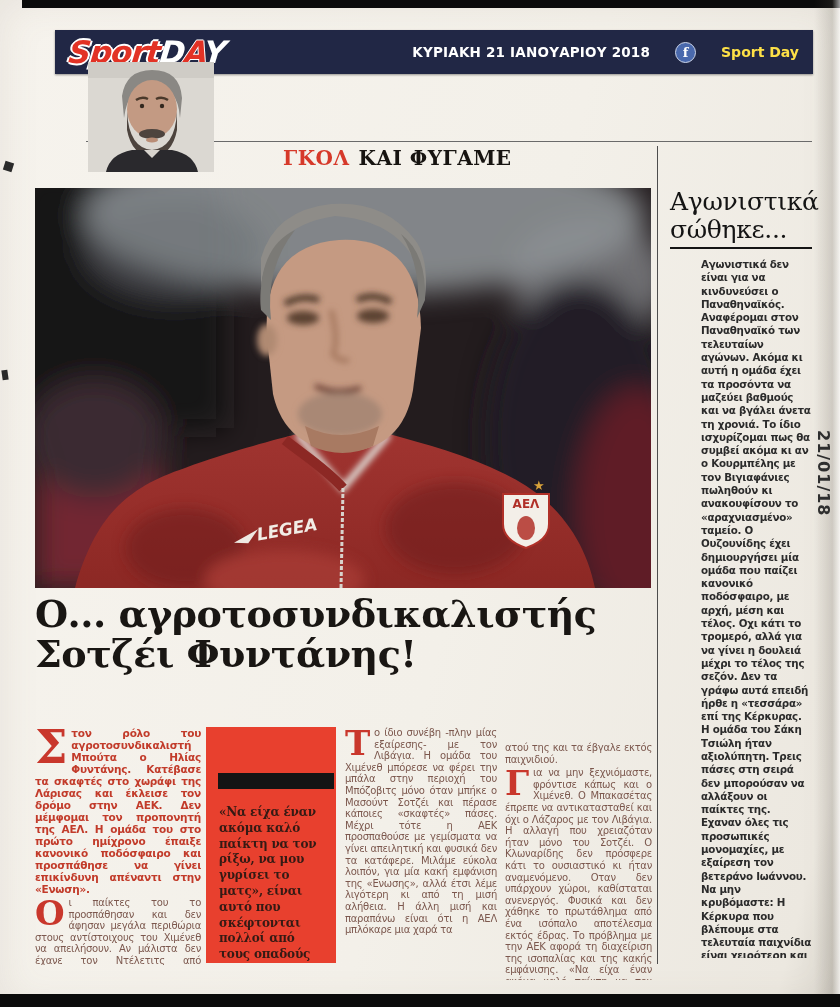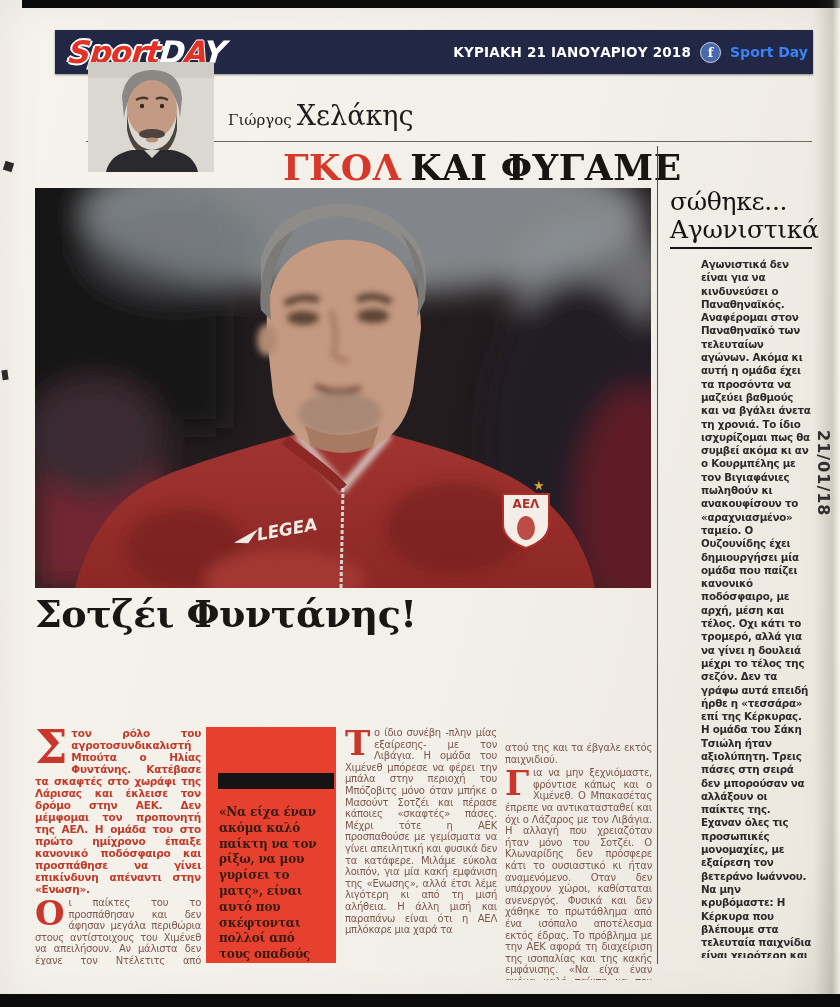--- a/index.html
+++ b/index.html
@@ -15,35 +15,35 @@
   .right-curl{position:absolute;right:0;top:0;width:26px;height:1007px;
     background:linear-gradient(90deg,rgba(0,0,0,0) 0%,rgba(90,85,75,.18) 70%,rgba(255,255,255,.6) 100%);}
   
   .masthead{position:absolute;left:55px;top:30px;width:758px;height:44px;background:#212745;
     box-shadow:0 1px 2px rgba(0,0,0,.4);}
   .logo{position:absolute;left:14px;top:4px;font-family:"DejaVu Sans",sans-serif;
     font-style:italic;font-weight:bold;font-size:31px;letter-spacing:-1px;transform:skewX(-6deg);}
   .logo .sport{color:#e23225;text-shadow:-2px 0 0 #fff,2px 0 0 #fff,0 -2px 0 #fff,0 2px 0 #fff,1px 1px 0 #fff,-1px -1px 0 #fff;}
   .logo .d,.logo .y{color:#fff;}
   .logo .a{color:#e23225;text-shadow:-1px 0 0 #fff,1px 0 0 #fff,0 1px 0 #fff,0 -1px 0 #fff;}
-  .mast-right{position:absolute;right:5px;top:0;height:44px;display:flex;align-items:center;gap:9px;}
+  .mast-right{position:absolute;right:14px;top:0;height:44px;display:flex;align-items:center;gap:25px;}
   .mast-date{color:#fff;font-weight:bold;font-size:13.5px;letter-spacing:.2px;}
   .fb-circle{width:19px;height:19px;border-radius:50%;background:#4a69ad;border:1.5px solid #cdd6ea;
     color:#fff;font-weight:bold;font-size:13px;display:flex;align-items:center;justify-content:center;
     font-family:"DejaVu Serif",serif;}
-  .fb-label{color:#3b82f6;font-weight:bold;font-size:14px;}
+  .fb-label{color:#fde047;font-weight:bold;font-size:14px;}
   
   .author-photo{position:absolute;left:88px;top:62px;width:126px;height:110px;z-index:3;}
   .byline{position:absolute;left:228px;top:100px;font-family:"DejaVu Serif",serif;color:#1d1d1d;}
   .byline .first{font-size:15px;}
   .byline .last{font-size:27px;}
   .byline-rule{position:absolute;left:86px;top:141px;width:726px;height:1px;background:#6a6a6a;}
   
   .kicker{position:absolute;left:283px;top:146px;font-family:"DejaVu Serif",serif;font-weight:bold;
-    font-size:36px;letter-spacing:.5px;white-space:nowrap;}
+    font-size:20px;letter-spacing:.5px;white-space:nowrap;}
   .kicker .k-red{color:#d6392a;margin-right:9px;}
   .kicker .k-black{color:#171411;}
   .v-divider{position:absolute;left:657px;top:146px;width:1px;height:818px;background:#4d4d4d;}
   
   .main-photo{position:absolute;left:35px;top:188px;width:616px;height:400px;overflow:hidden;background:#231c1e;}
   
   .headline{position:absolute;left:35px;top:594px;font-family:"DejaVu Serif",serif;font-weight:bold;
     color:#191613;font-size:38px;line-height:40px;letter-spacing:-.5px;}
   
   .col{position:absolute;top:727px;height:238px;overflow:hidden;color:#7c584e;
@@ -105,24 +105,20 @@
       <ellipse cx="64" cy="78" rx="6" ry="2.5" fill="#b98d76"></ellipse>
       <circle cx="54" cy="44" r="2.2" fill="#33281f"></circle>
       <circle cx="74" cy="44" r="2.2" fill="#33281f"></circle>
       <path d="M48,38 q6,-4 12,-1" stroke="#4a392b" stroke-width="2.5" fill="none"></path>
       <path d="M68,37 q6,-3 12,1" stroke="#4a392b" stroke-width="2.5" fill="none"></path>
       <path d="M18,110 Q22,92 44,88 L84,88 Q106,92 110,110 Z" fill="#2a292d"></path>
       <path d="M56,88 L64,96 L72,88 Z" fill="#d8d4ce"></path>
     </svg>
   </div>
 
-  <div class="byline">
-    <span class="first">Γιώργος</span>
-    <span class="last">Χελάκης</span>
-  </div>
   <div class="byline-rule"></div>
 
   <div class="kicker">
     <span class="k-red">ΓΚΟΛ</span><span class="k-black">ΚΑΙ ΦΥΓΑΜΕ</span>
   </div>
 
   <div class="v-divider"></div>
 
   <div class="main-photo">
     <svg viewBox="0 0 616 400" width="616" height="400">
@@ -185,20 +181,21 @@
           <path d="M280,198 q22,10 46,2" stroke="#6b4034" stroke-width="5" fill="none"></path>
           <ellipse cx="305" cy="226" rx="42" ry="22" fill="#9c8070" opacity="0.7"></ellipse>
           <ellipse cx="232" cy="152" rx="10" ry="16" fill="#b08a72"></ellipse>
         </g>
         <path d="M270,238 q36,18 74,0 l-6,20 q-30,14 -62,0 Z" fill="#a87a62"></path>
       </g>
     </svg>
   </div>
 
   <div class="headline">
+    <div>Ο... αγροτοσυνδικαλιστής</div>
     <div>Σοτζέι Φυντάνης!</div>
   </div>
 
   <div class="col col1">
     <p class="lead"><span class="dropcap big">Σ</span><span>τον ρόλο του αγροτοσυνδικαλιστή Μπούτα ο Ηλίας Φυντάνης. Κατέβασε τα σκαφτές στο χωράφι της Λάρισας και έκλεισε τον δρόμο στην ΑΕΚ. Δεν μέμφομαι τον προπονητή της ΑΕΛ. Η ομάδα του στο πρώτο ημίχρονο έπαιξε κανονικό ποδόσφαιρο και προσπάθησε να γίνει επικίνδυνη απέναντι στην «Ενωση».</span></p>
     <p><span class="dropcap">Ο</span><span>ι παίκτες του το προσπάθησαν και δεν άφησαν μεγάλα περιθώρια στους αντίστοιχους του Χιμένεθ να απειλήσουν. Αν μάλιστα δεν έχανε τον Ντέλετιτς από τραυματισμό, η ΑΕΛ θα κρατούσε μπάλα περισσότερο και θα προσπαθούσε να βγει μπροστά και στο δεύτερο ημίχρονο. Ο Φυντάνης αποδεικνύεται μάστορας στην τοποθέτηση των παικτών του στο γήπεδο. Η ΑΕΚ άφησε</span></p>
   </div>
 
   <div class="quote-box">
     <div class="quote-bar"></div>
@@ -208,22 +205,22 @@
   <div class="col col2">
     <p><span class="dropcap">Τ</span><span>ο ίδιο συνέβη -πλην μίας εξαίρεσης- με τον Λιβάγια. Η ομάδα του Χιμένεθ μπόρεσε να φέρει την μπάλα στην περιοχή του Μπόζοβιτς μόνο όταν μπήκε ο Μασούντ Σοτζέι και πέρασε κάποιες «σκαφτές» πάσες. Μέχρι τότε η ΑΕΚ προσπαθούσε με γεμίσματα να γίνει απειλητική και φυσικά δεν τα κατάφερε. Μιλάμε εύκολα λοιπόν, για μία κακή εμφάνιση της «Ενωσης», αλλά έτσι λέμε λιγότερη κι από τη μισή αλήθεια. Η άλλη μισή και παραπάνω είναι ότι η ΑΕΛ μπλόκαρε μια χαρά τα</span></p>
   </div>
 
   <div class="col col3">
     <p><span>ατού της και τα έβγαλε εκτός παιχνιδιού.</span></p>
     <p><span class="dropcap">Γ</span><span>ια να μην ξεχνιόμαστε, φρόντισε κάπως και ο Χιμένεθ. Ο Μπακασέτας έπρεπε να αντικατασταθεί και όχι ο Λάζαρος με τον Λιβάγια. Η αλλαγή που χρειαζόταν ήταν μόνο του Σοτζέι. Ο Κλωναρίδης δεν πρόσφερε κάτι το ουσιαστικό κι ήταν αναμενόμενο. Οταν δεν υπάρχουν χώροι, καθίσταται ανενεργός. Φυσικά και δεν χάθηκε το πρωτάθλημα από ένα ισόπαλο αποτέλεσμα εκτός έδρας. Το πρόβλημα με την ΑΕΚ αφορά τη διαχείριση της ισοπαλίας και της κακής εμφάνισης. «Να είχα έναν ακόμα καλό παίκτη να τον ρίξω, να μου γυρίσει το ματς», είναι αυτό που σκέφτονται πολλοί από τους οπαδούς της...</span></p>
   </div>
 
   <div class="sb-title">
+    <div>Αγωνιστικά</div>
     <div>σώθηκε...</div>
-    <div>Αγωνιστικά</div>
   </div>
   <div class="sb-rule"></div>
   <div class="sb-body">Αγωνιστικά δεν είναι για να κινδυνεύσει ο Παναθηναϊκός. Αναφέρομαι στον Παναθηναϊκό των τελευταίων αγώνων. Ακόμα κι αυτή η ομάδα έχει τα προσόντα να μαζεύει βαθμούς και να βγάλει άνετα τη χρονιά. Το ίδιο ισχυρίζομαι πως θα συμβεί ακόμα κι αν ο Κουρμπέλης με τον Βιγιαφάνιες πωληθούν κι ανακουφίσουν το «αραχνιασμένο» ταμείο. Ο Ουζουνίδης έχει δημιουργήσει μία ομάδα που παίζει κανονικό ποδόσφαιρο, με αρχή, μέση και τέλος. Οχι κάτι το τρομερό, αλλά για να γίνει η δουλειά μέχρι το τέλος της σεζόν. Δεν τα γράφω αυτά επειδή ήρθε η «τεσσάρα» επί της Κέρκυρας. Η ομάδα του Σάκη Τσιώλη ήταν αξιολύπητη. Τρεις πάσες στη σειρά δεν μπορούσαν να αλλάξουν οι παίκτες της. Εχαναν όλες τις προσωπικές μονομαχίες, με εξαίρεση τον βετεράνο Ιωάννου. Να μην κρυβόμαστε: Η Κέρκυρα που βλέπουμε στα τελευταία παιχνίδια είναι χειρότερη και από τον Πλατανιά που παλεύει τα παιχνίδια. Ο υποβιβασμός θα είναι μία δίκαιη τιμωρία για το άθλιο ποδόσφαιρο που παίζει. Ο Παναθηναϊκός με τη διάθεση του προπονητή του, που δεν τα παρατάει, το πάθος των νέων παιδιών, που παίρνουν αναγκαστικά ευκαιρίες και βοήθεια από την εξέδρα μπορεί να τη βγάλει αξιοπρεπώς. Ο Χατζηγιοβάνης είχε στιγμές εντυπωσιακές στο παιχνίδι. Ο Δώνης τα καταφέρνει μια χαρά ως σέντερ φορ κι ο Στάικος έχω την εντύπωση ότι θα εξελιχτεί σε σπουδαίο αμυντικό χαφ...</div>
 
   <div class="v-date">21/01/18</div>
 
   <div class="bottom-bar"></div>
 </div>
 
 </body></html>

